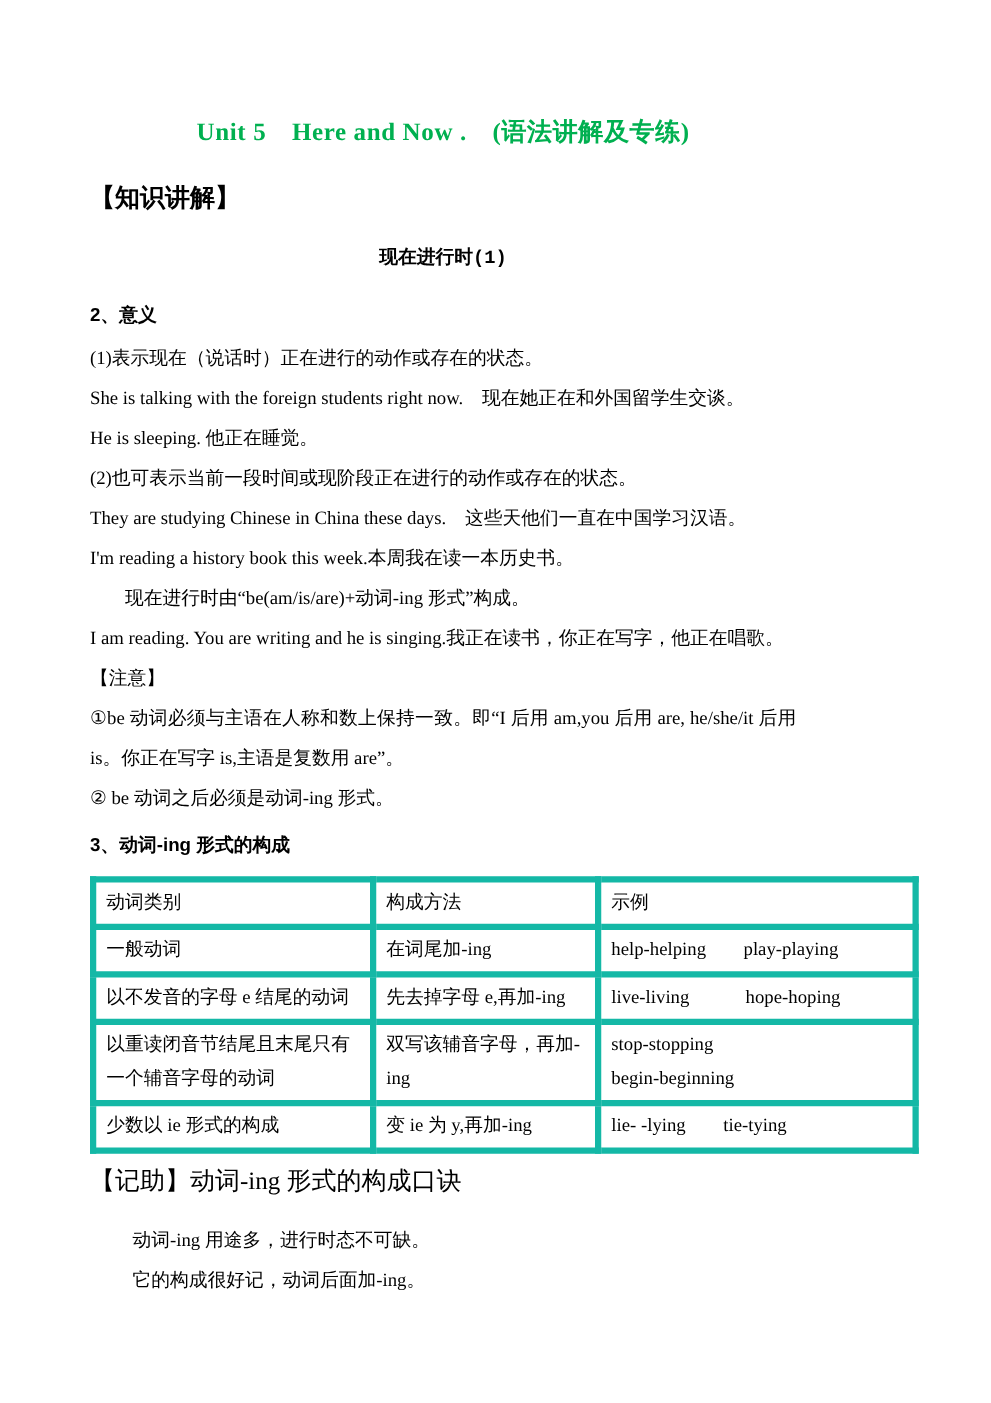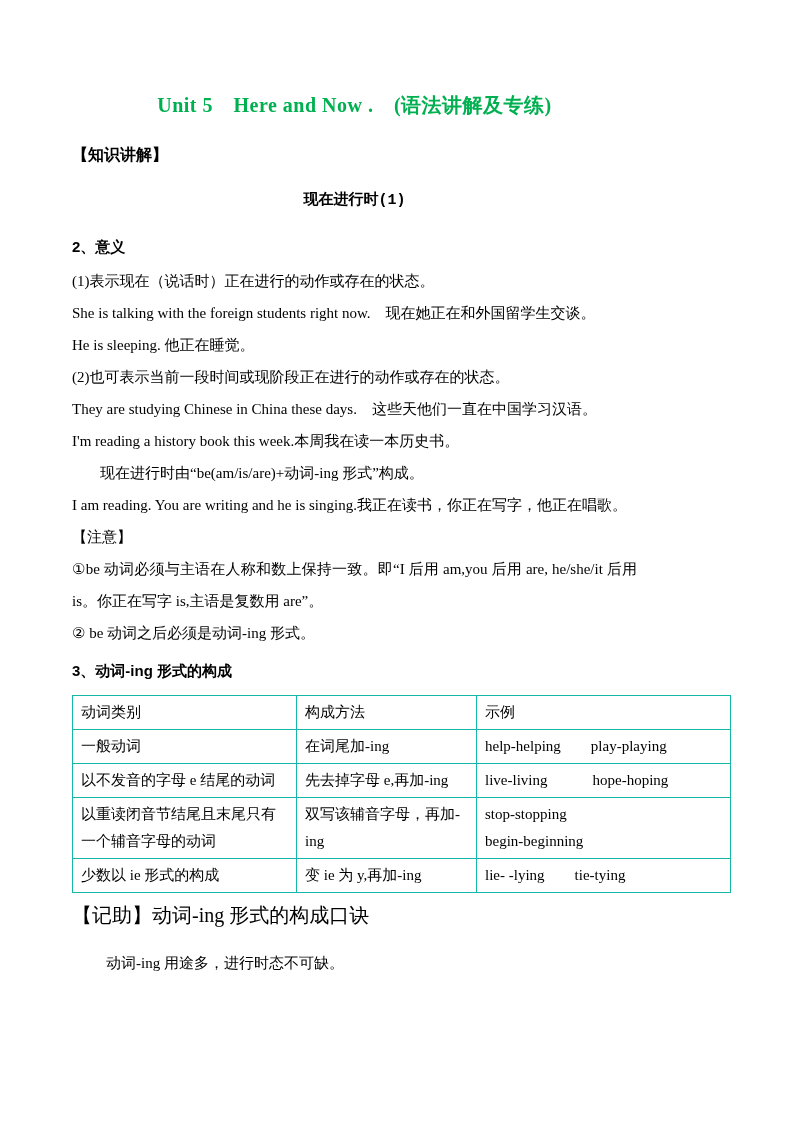--- a/index.html
+++ b/index.html
@@ -20,21 +20,21 @@
     font-family: "Liberation Serif", "DejaVu Serif", serif;
     font-size: 20px;
     font-weight: bold;
     color: #00b050;
     text-align: center;
     margin: 0 0 26px 0;
     letter-spacing: 0.5px;
   }
   .knowledge-header {
     font-family: "Liberation Sans", "DejaVu Sans", sans-serif;
-    font-size: 16px;
+    font-size: 20px;
     font-weight: bold;
     margin: 0 0 24px 0;
   }
   .subtitle {
     font-family: Liberation Mono, monospace;
     font-size: 15px;
     font-weight: bold;
     text-align: center;
     margin: 0 0 22px 0;
   }
@@ -54,21 +54,21 @@
   .indent-1 { padding-left: 28px; }
   .indent-2 { padding-left: 34px; }
   .grammar-table {
     border-collapse: collapse;
     width: 658px;
     margin: 8px 0 6px 0;
     table-layout: fixed;
   }
   .grammar-table th,
   .grammar-table td {
-    border: 1px solid #14b8a6;
+    border: 5px solid #14b8a6;
     font-size: 15px;
     font-weight: normal;
     text-align: left;
     vertical-align: middle;
     padding: 3px 8px;
     line-height: 27px;
   }
   .col-type { width: 224px; }
   .col-method { width: 180px; }
   .col-example { width: 254px; }
@@ -140,14 +140,15 @@
       <tr>
         <td>少数以 ie 形式的构成</td>
         <td>变 ie 为 y,再加-ing</td>
         <td>lie- -lying　　tie-tying</td>
       </tr>
     </tbody>
   </table>
 
   <p class="mnemonic-label">【记助】动词-ing 形式的构成口诀</p>
   <p class="body-p indent-2">动词-ing 用途多，进行时态不可缺。</p>
+  <p class="body-p indent-2">它的构成很好记，动词后面加-ing。</p>
 
 </div>
 
 </body></html>

